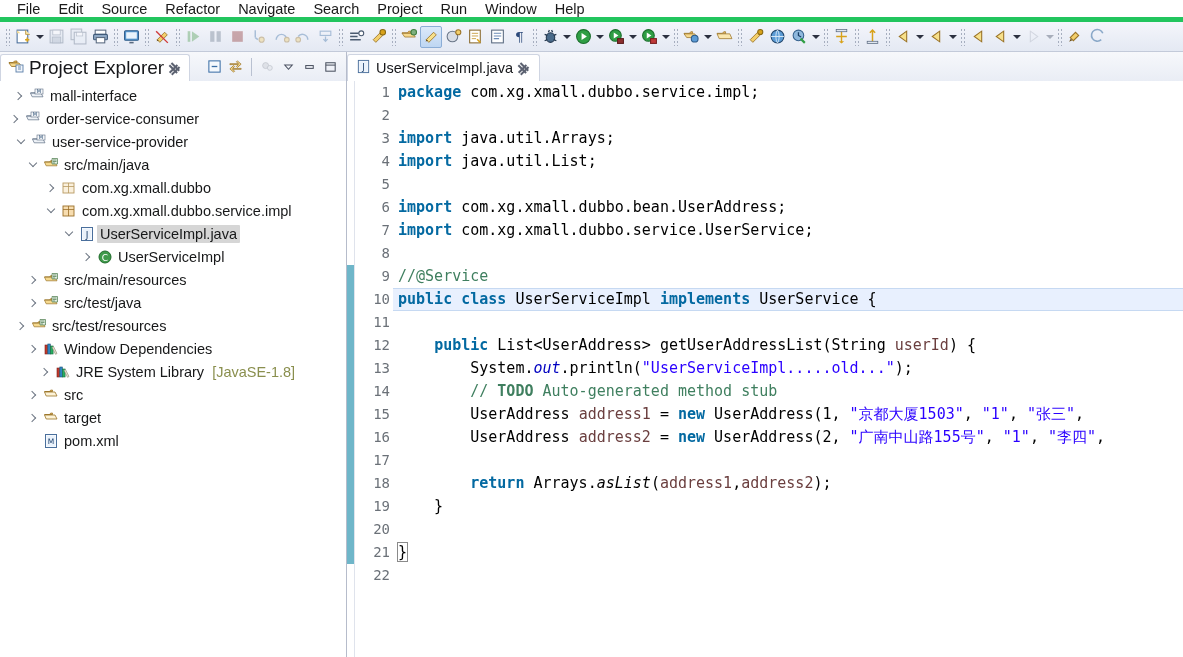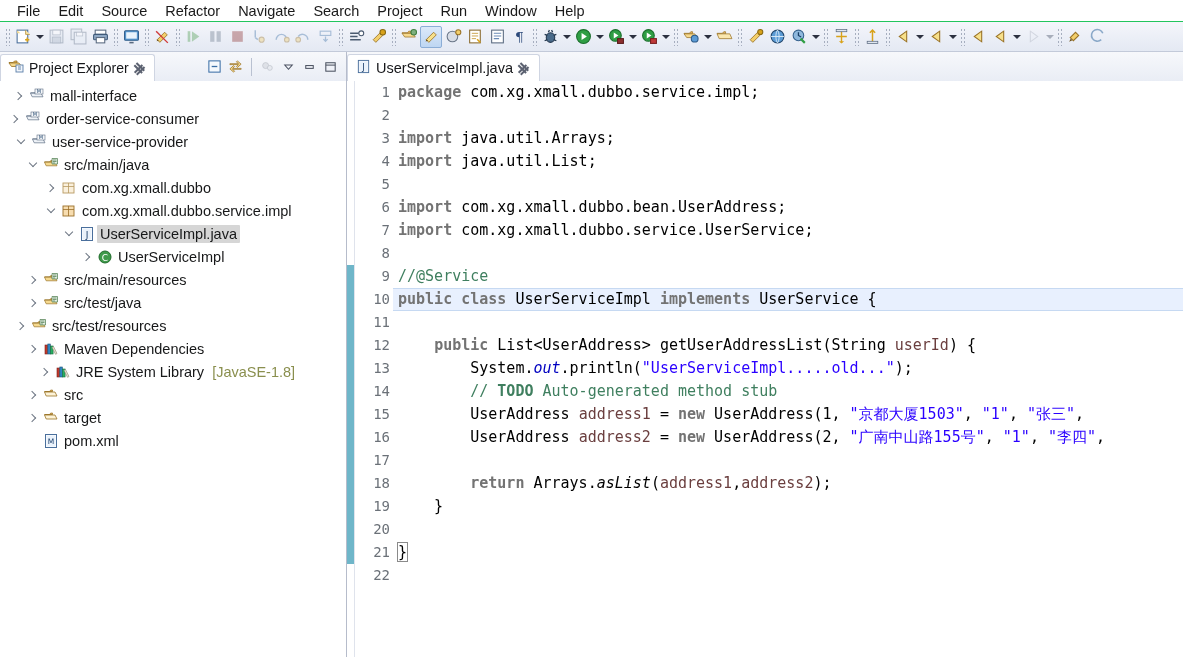--- a/index.html
+++ b/index.html
@@ -11,21 +11,21 @@
     font-family: "Liberation Sans", sans-serif;
   }
 
   
   #menubar {
     height: 22px;
     background: #ffffff;
     display: flex;
     align-items: center;
     padding-left: 8px;
-    border-bottom: 1px solid #22c55e;
+    border-bottom: 5px solid #22c55e;
   }
   .menu-item {
     font-size: 14.5px;
     color: #1a1a1a;
     padding: 1px 9px;
     cursor: default;
     white-space: nowrap;
   }
 
   
@@ -114,21 +114,21 @@
     background: #ffffff;
     border: 1px solid #cfd5e2;
     border-bottom: none;
     border-top-left-radius: 3px;
     border-top-right-radius: 3px;
     margin-top: 2px;
     position: relative;
     z-index: 2;
   }
   .view-tab-title {
-    font-size: 14px;
+    font-size: 19px;
     color: #16171a;
     white-space: nowrap;
   }
   .x-close {
     width: 13px; height: 13px;
     position: relative;
     flex: none;
   }
   .x-close::before, .x-close::after {
     content: ""; position: absolute;
@@ -250,21 +250,21 @@
     height: 23px;
     line-height: 23px;
     white-space: pre;
     padding-left: 5px;
     color: #000000;
   }
   .cline.cur {
     background: #e8f0fe;
     box-shadow: inset 0 1px 0 #c6d9f2, inset 0 -1px 0 #c6d9f2;
   }
-  .kw   { color: #737373; font-weight: bold; }
+  .kw   { color: #0369a1; font-weight: bold; }
   .str  { color: #2a00ff; }
   .cmt  { color: #3f7f5f; }
   .todo { color: #3f7f5f; font-weight: bold; }
   .fld  { color: #0000c0; font-style: italic; }
   .stat { font-style: italic; }
   .par  { color: #6a3e3e; }
   .brk  { outline: 1px solid #8a8a8a; outline-offset: 0px; }
   .chseg {
     position: absolute; left: 0; width: 7px;
     background: #6fb6c9;
@@ -816,21 +816,21 @@
             <i></i>
           </span>
           <span class="ticon">
             <svg width="16" height="16" viewBox="0 0 16 16">
               <rect x="2" y="4" width="2.5" height="9" fill="#c0392b" stroke="#7a1f18" stroke-width=".6"></rect>
               <rect x="4.8" y="3" width="2.5" height="10" fill="#2e86c1" stroke="#1a4f73" stroke-width=".6"></rect>
               <rect x="7.6" y="5" width="2.5" height="8" fill="#27ae60" stroke="#176b3a" stroke-width=".6"></rect>
               <path d="M10.5 5.5l3.5 7-1.5.8-3.5-7z" fill="#e8e2d0" stroke="#8a8470" stroke-width=".6"></path>
             </svg>
           </span>
-          <span class="lbl">Maven Dependencies</span>
+          <span class="lbl">Window Dependencies</span>
         </div>
         <div class="trow" style="padding-left: 36px;">
           <span class="twisty closed">
             <i></i>
           </span>
           <span class="ticon">
             <svg width="16" height="16" viewBox="0 0 16 16">
               <rect x="2" y="4" width="2.5" height="9" fill="#c0392b" stroke="#7a1f18" stroke-width=".6"></rect>
               <rect x="4.8" y="3" width="2.5" height="10" fill="#2e86c1" stroke="#1a4f73" stroke-width=".6"></rect>
               <rect x="7.6" y="5" width="2.5" height="8" fill="#27ae60" stroke="#176b3a" stroke-width=".6"></rect>

